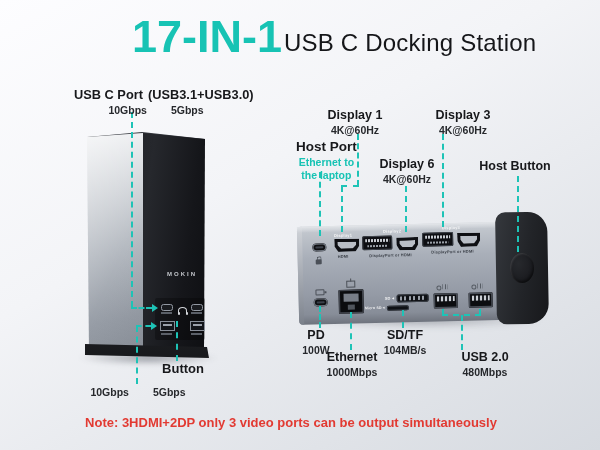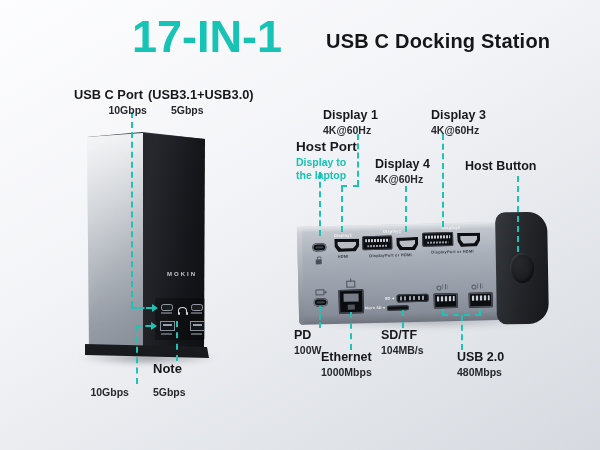--- a/index.html
+++ b/index.html
@@ -3,22 +3,22 @@
 <meta charset="utf-8">
 <style>
   html,body{margin:0;padding:0;background:#e9ebef;}
   .canvas{position:relative;width:600px;height:450px;overflow:hidden;
     background:linear-gradient(150deg,#fdfdff 0%,#f3f4f7 40%,#d6dae0 100%);
     font-family:"Liberation Sans",sans-serif;color:#17181b;}
 
   
   .title-badge{position:absolute;left:132px;top:14px;font-size:45px;line-height:1;
     font-weight:bold;color:#17c3b4;letter-spacing:0px;}
-  .title-text{position:absolute;left:284px;top:31px;font-size:20px;line-height:1;
-    font-weight:bold;color:#151619;letter-spacing:0.2px;margin-left:42px;}
+  .title-text{position:absolute;left:284px;top:31px;font-size:24px;line-height:1;
+    font-weight:normal;color:#151619;letter-spacing:0.2px;}
 
   
   .vline{position:absolute;width:0;border-left:2px dashed #1ec3b6;}
   .hline{position:absolute;height:0;border-top:2px dashed #1ec3b6;}
   .arr-r{position:absolute;width:0;height:0;border-top:4px solid transparent;
     border-bottom:4px solid transparent;border-left:6px solid #1ec3b6;}
   .ln-usbc-v{left:131px;top:112px;height:195px;}
   .ln-usbc-h{left:131px;top:307px;width:21px;}
   .ar-usbc{left:152px;top:304px;}
   .ln-usba-h{left:136px;top:325px;width:15px;}
@@ -34,28 +34,28 @@
   .ln-power{left:517px;top:176px;height:76px;}
   .ln-pd{left:319px;top:306px;height:22px;}
   .ln-eth{left:350px;top:312px;height:38px;}
   .ln-sd{left:402px;top:310px;height:18px;}
   .ln-usb2-s1{left:442px;top:309px;height:7px;}
   .ln-usb2-s2{left:479px;top:309px;height:7px;}
   .ln-usb2-h{left:442px;top:314px;width:39px;}
   .ln-usb2-v{left:461px;top:315px;height:35px;}
 
   
-  .callout{position:absolute;text-align:left;}
+  .callout{position:absolute;text-align:center;}
   .c-name{display:block;font-size:12.5px;font-weight:bold;line-height:1.15;color:#17181b;}
   .c-val{display:block;font-size:10.5px;font-weight:600;color:#26282c;margin-top:2px;}
   .lb-d1{left:323px;top:108px;width:64px;}
   .lb-d3{left:415px;top:108px;width:64px;margin-left:16px;}
   .lb-d2{left:375px;top:157px;width:64px;}
   .lb-power{left:465px;top:159px;width:100px;}
-  .lb-host{left:296px;top:139px;text-align:left;}
+  .lb-host{left:296px;top:139px;text-align:center;}
   .lb-host .c-name{font-size:13.5px;}
   .c-sub{display:block;font-size:10.5px;font-weight:bold;color:#17c3b4;line-height:1.15;margin-top:1px;}
   .lb-pd{left:294px;top:328px;width:44px;}
   .lb-sd{left:381px;top:328px;width:48px;}
   .lb-eth{left:321px;top:350px;width:62px;}
   .lb-usb2{left:437px;top:350px;width:56px;margin-left:20px;}
   .lb-audio{left:153px;top:362px;width:60px;}
   .lb-audio .c-name{font-size:13px;}
   .lb-usbc{left:74px;top:87px;width:164px;}
   .lb-usba{left:56px;top:384px;width:164px;}
@@ -251,25 +251,25 @@
   <div class="callout lb-d1">
     <span class="c-name">Display 1</span>
     <span class="c-val">4K@60Hz</span>
   </div>
   <div class="callout lb-d3">
     <span class="c-name">Display 3</span>
     <span class="c-val">4K@60Hz</span>
   </div>
   <div class="callout lb-host">
     <span class="c-name">Host Port</span>
-    <span class="c-sub">Display to</span>
+    <span class="c-sub">Ethernet to</span>
     <span class="c-sub">the laptop</span>
   </div>
   <div class="callout lb-d2">
-    <span class="c-name">Display 4</span>
+    <span class="c-name">Display 6</span>
     <span class="c-val">4K@60Hz</span>
   </div>
   <div class="callout lb-power">
     <span class="c-name">Host Button</span>
   </div>
   <div class="callout lb-pd">
     <span class="c-name">PD</span>
     <span class="c-val">100W</span>
   </div>
   <div class="callout lb-sd">
@@ -278,23 +278,24 @@
   </div>
   <div class="callout lb-eth">
     <span class="c-name">Ethernet</span>
     <span class="c-val">1000Mbps</span>
   </div>
   <div class="callout lb-usb2">
     <span class="c-name">USB 2.0</span>
     <span class="c-val">480Mbps</span>
   </div>
   <div class="callout lb-audio">
-    <span class="c-name">Note</span>
+    <span class="c-name">Button</span>
   </div>
   <div class="callout lb-usba">
     <span class="spec-speeds">
       <span>10Gbps</span>
       <span>5Gbps</span>
     </span>
   </div>
 
+  <div class="callout lb-note">Note: 3HDMI+2DP only 3 video ports can be output simultaneously</div>
 
 </div>
 
 </body></html>

